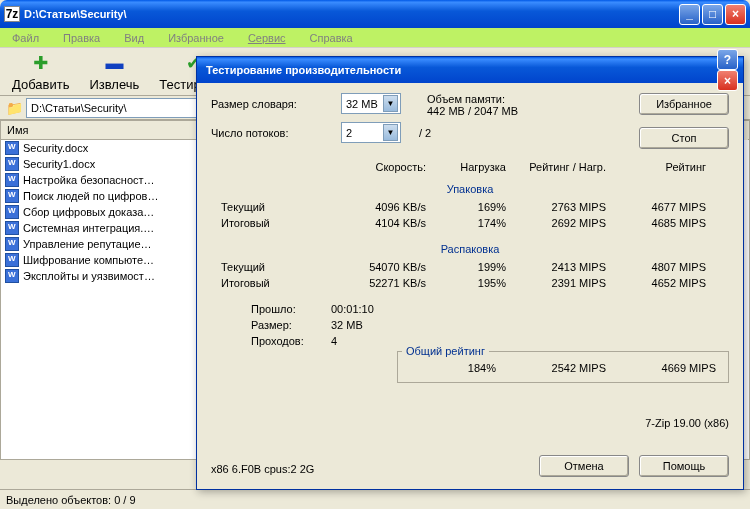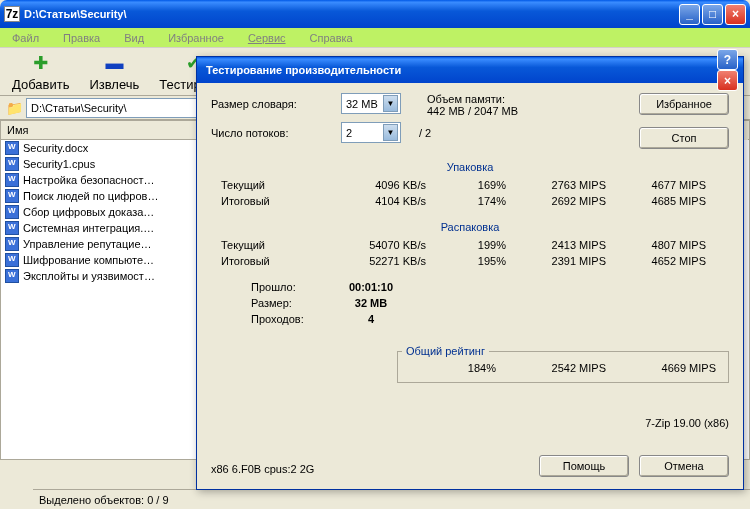--- a/index.html
+++ b/index.html
@@ -32,21 +32,21 @@
 
 
 .filelist { background: #fff; border: 1px solid #aca899; margin: 0; height: 340px; }
 .filelist-header { background: #ece9d8; border-bottom: 1px solid #aca899; padding: 3px 6px; }
 .file-item { display: flex; align-items: center; padding: 1px 4px; gap: 4px; cursor: pointer; }
 .file-item .fico { width: 14px; height: 14px; background: #3a70d8; border: 1px solid #2050a0; display: inline-block; position: relative; }
 .file-item .fico::after { content: "W"; position: absolute; top: 0; left: 2px; color: #fff; font-size: 8px; font-weight: bold; }
 .file-item .fname { color: #000; }
 
 
-.statusbar { position: absolute; bottom: 0; left: 0; right: 0; height: 20px; background: #ece9d8; border-top: 1px solid #aca899; padding: 2px 6px; display: flex; align-items: center; margin-left: 33px; }
+.statusbar { position: absolute; bottom: 0; left: 0; right: 0; height: 20px; background: #ece9d8; border-top: 1px solid #aca899; padding: 2px 6px; display: flex; align-items: center; }
 
 
 .dialog { position: absolute; top: 56px; left: 196px; width: 548px; height: 434px; background: #ece9d8; border: 1px solid #0030a0; box-shadow: 2px 2px 8px rgba(0,0,0,0.3); }
 .dialog-titlebar { background: linear-gradient(to bottom, #0058e6 0%, #3a8cff 8%, #0858d8 40%, #0044cc 100%); height: 26px; display: flex; align-items: center; padding: 0 5px; }
 .dialog-titlebar .title { color: #fff; font-weight: bold; flex: 1; padding-left: 4px; }
 .dialog-body { padding: 10px 14px; position: relative; height: calc(100% - 26px); }
 .row { display: flex; align-items: center; margin-bottom: 8px; }
 .row .lbl { width: 130px; }
 .select { width: 60px; height: 21px; border: 1px solid #7f9db9; background: #fff; display: flex; align-items: center; justify-content: space-between; padding: 0 2px 0 4px; }
 .select .arr { width: 15px; height: 17px; background: linear-gradient(to bottom,#cde,#9bd); border: 1px solid #7f9db9; display: flex; align-items: center; justify-content: center; font-size: 8px; }
@@ -68,21 +68,21 @@
 
 .group { margin-bottom: 14px; }
 .group-title { color: #003090; margin-bottom: 6px; font-weight: normal; text-align: center; }
 .group-row { display: flex; margin-bottom: 4px; }
 .group-row > div { text-align: right; }
 .group-row .col-label { text-align: left; padding-left: 10px; }
 
 .elapsed-block { margin-top: 10px; }
 .elapsed-row { display: flex; margin-bottom: 4px; padding-left: 40px; }
 .elapsed-row .elbl { width: 80px; }
-.elapsed-row .eval { width: 80px; text-align: center; font-weight: bold; }
+.elapsed-row .eval { width: 80px; text-align: left; }
 
 .overall-group { position: absolute; top: 268px; left: 200px; right: 14px; border: 1px solid #aca899; padding: 10px 8px 8px 8px; }
 .overall-group .legend { position: absolute; top: -7px; left: 4px; background: #ece9d8; padding: 0 4px; color: #003090; }
 .overall-row { display: flex; }
 .overall-row > div { text-align: right; }
 .overall-row .c1 { width: 90px; }
 .overall-row .c2 { width: 110px; }
 .overall-row .c3 { width: 110px; }
 
 .cpu-info { position: absolute; bottom: 56px; right: 14px; text-align: right; }
@@ -135,21 +135,21 @@
 
 <div class="filelist">
   <div class="filelist-header">Имя</div>
   <div id="file-items">
       <div class="file-item">
         <span class="fico"></span>
         <span class="fname">Security.docx</span>
       </div>
       <div class="file-item">
         <span class="fico"></span>
-        <span class="fname">Security1.cpus</span>
+        <span class="fname">Security1.docx</span>
       </div>
       <div class="file-item">
         <span class="fico"></span>
         <span class="fname">Настройка безопасност…</span>
       </div>
       <div class="file-item">
         <span class="fico"></span>
         <span class="fname">Поиск людей по цифров…</span>
       </div>
       <div class="file-item">
@@ -207,20 +207,27 @@
     </div>
 
     <div class="mem-info">
       <div>Объем памяти:</div>
       <div>442 MB / 2047 MB</div>
     </div>
     <button class="btn btn-restart">Избранное</button>
     <button class="btn btn-stop">Стоп</button>
 
     <div class="results">
+      <div class="results-header">
+        <div class="col-label"></div>
+        <div class="col-speed">Скорость:</div>
+        <div class="col-usage">Нагрузка</div>
+        <div class="col-rating-usage">Рейтинг / Нагр.</div>
+        <div class="col-rating">Рейтинг</div>
+      </div>
 
       <div class="group">
         <div class="group-title">Упаковка</div>
         <div class="group-row">
           <div class="col-label">Текущий</div>
           <div class="col-speed">4096 KB/s</div>
           <div class="col-usage">169%</div>
           <div class="col-rating-usage">2763 MIPS</div>
           <div class="col-rating">4677 MIPS</div>
         </div>
@@ -275,17 +282,17 @@
         <div class="c3">4669 MIPS</div>
       </div>
     </div>
 
     <div class="cpu-info">
       <div>7-Zip 19.00 (x86)</div>
     </div>
     <div class="cpu-signature">x86 6.F0B cpus:2 2G</div>
 
     <div class="dlg-btns">
+      <button class="btn">Отмена</button>
       <button class="btn">Помощь</button>
-      <button class="btn">Отмена</button>
     </div>
   </div>
 </div>
 
 </body></html>

